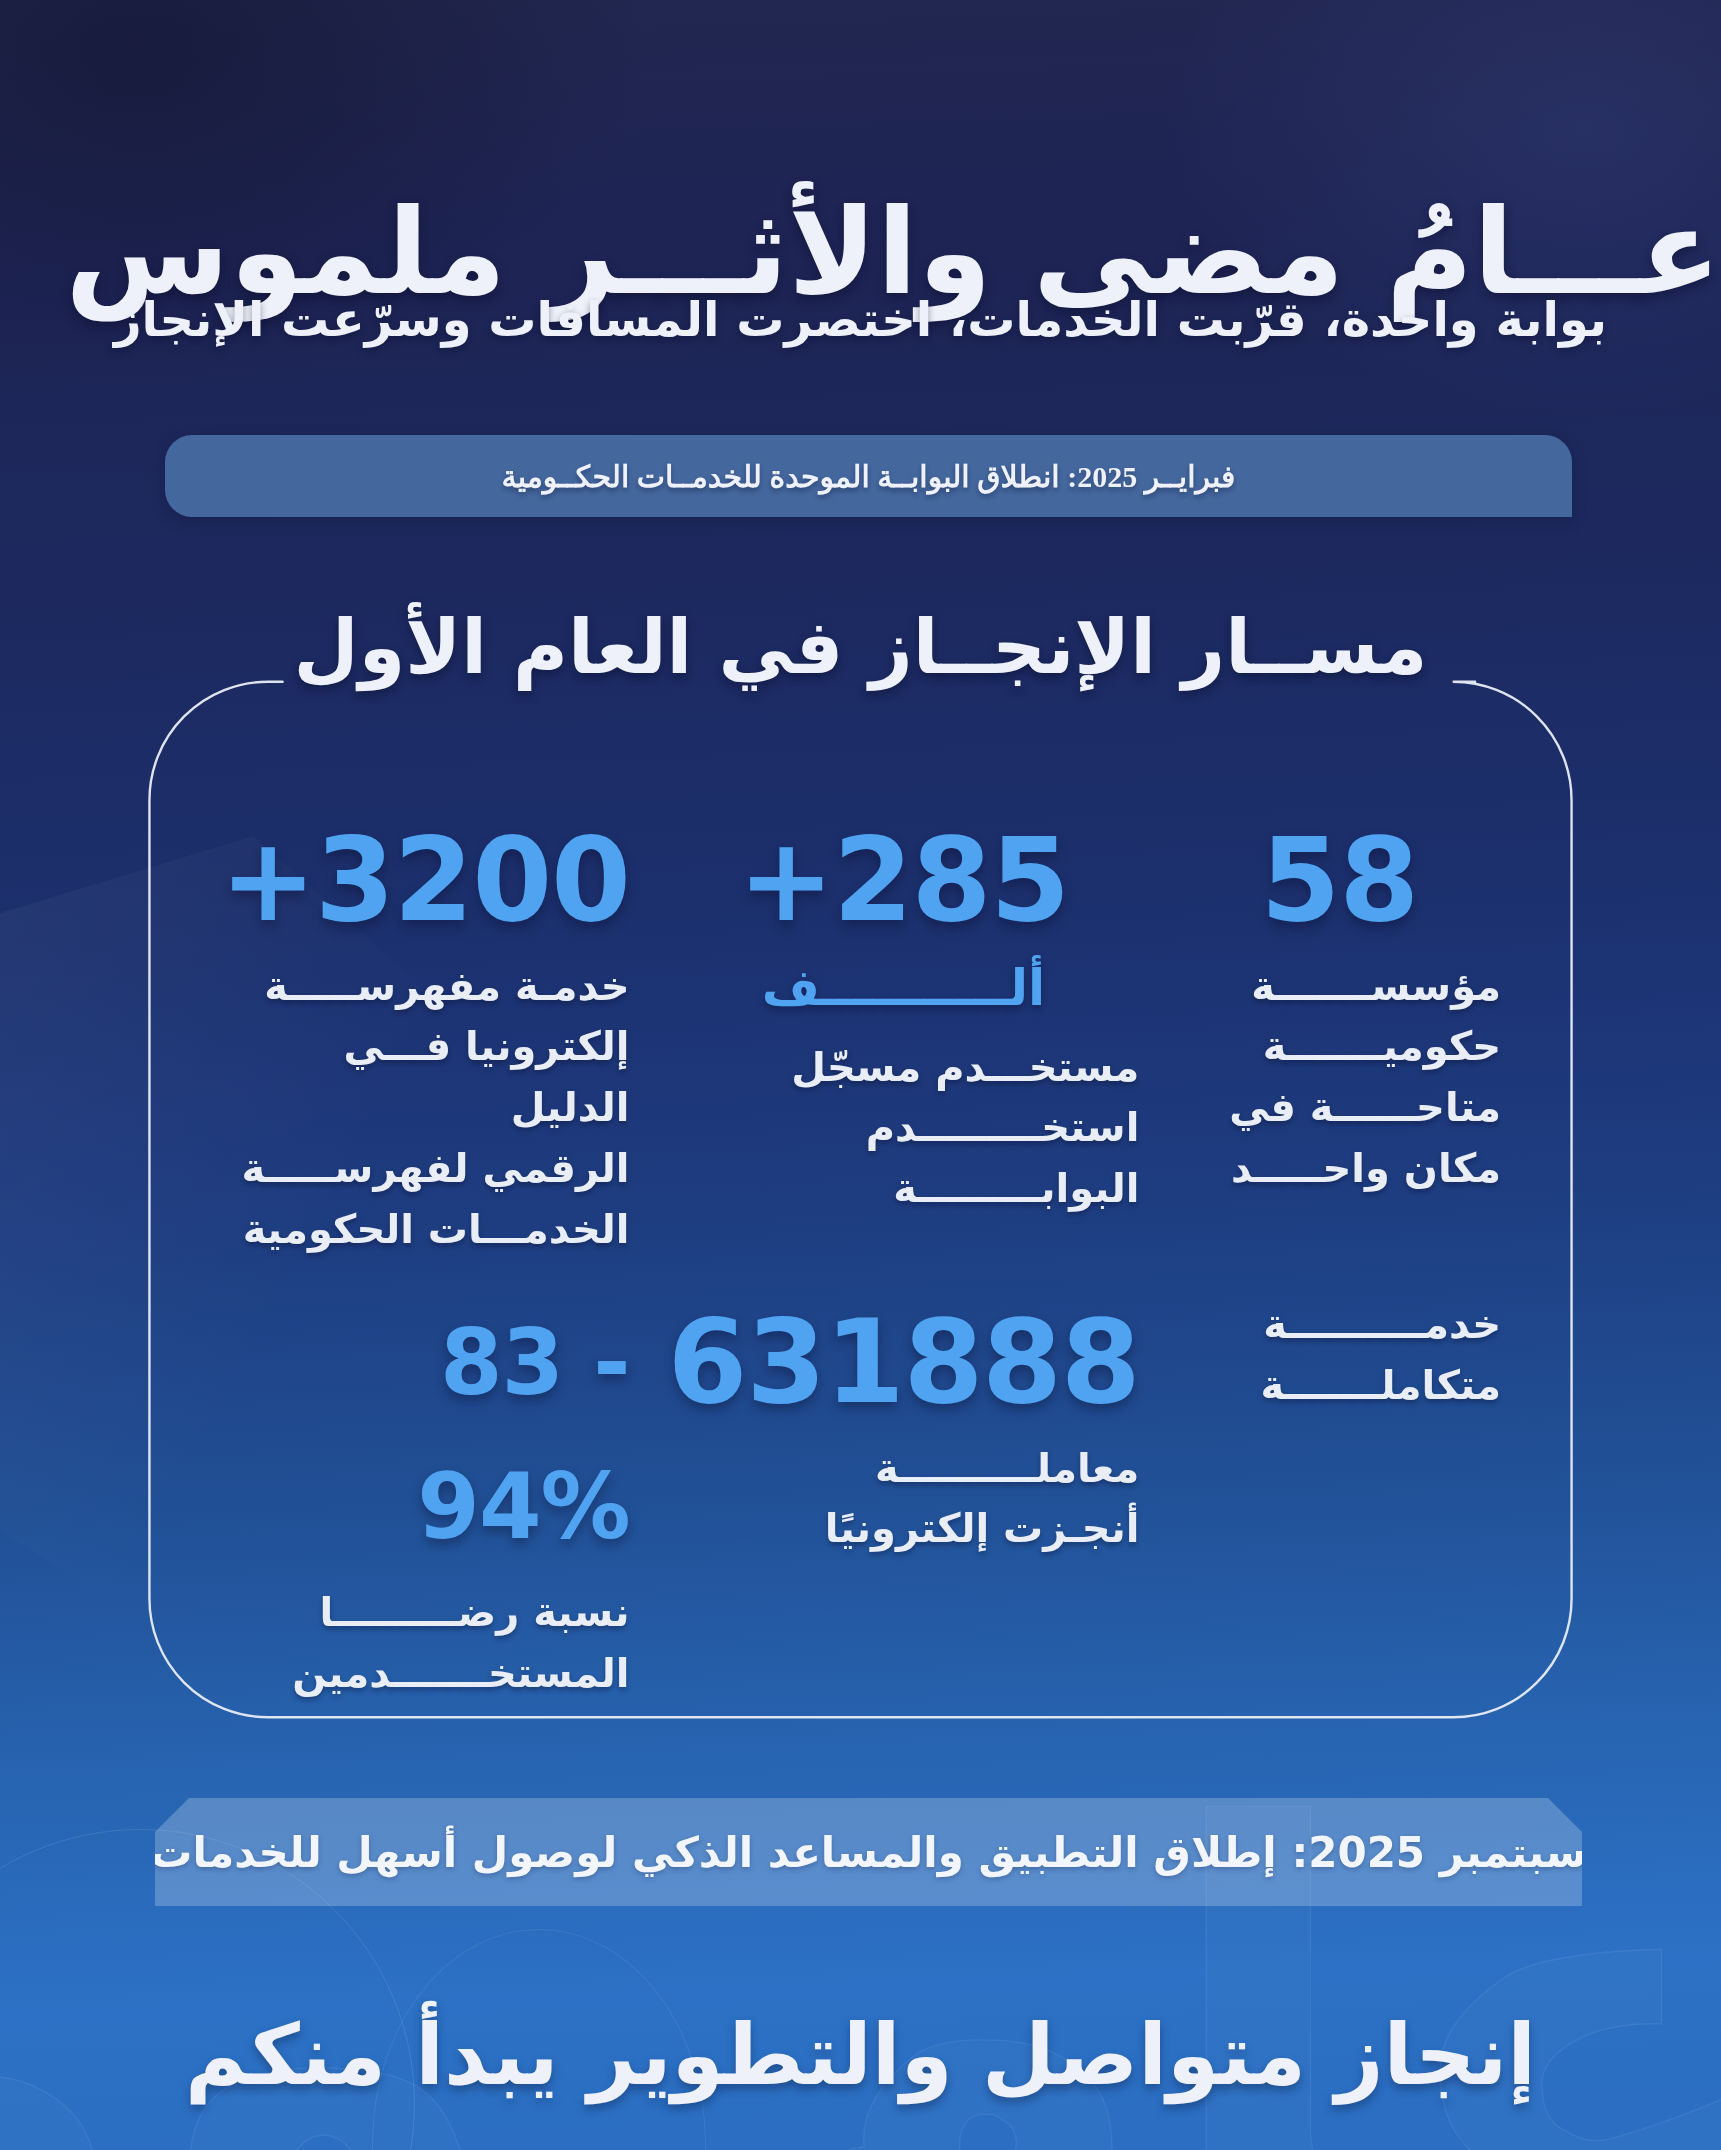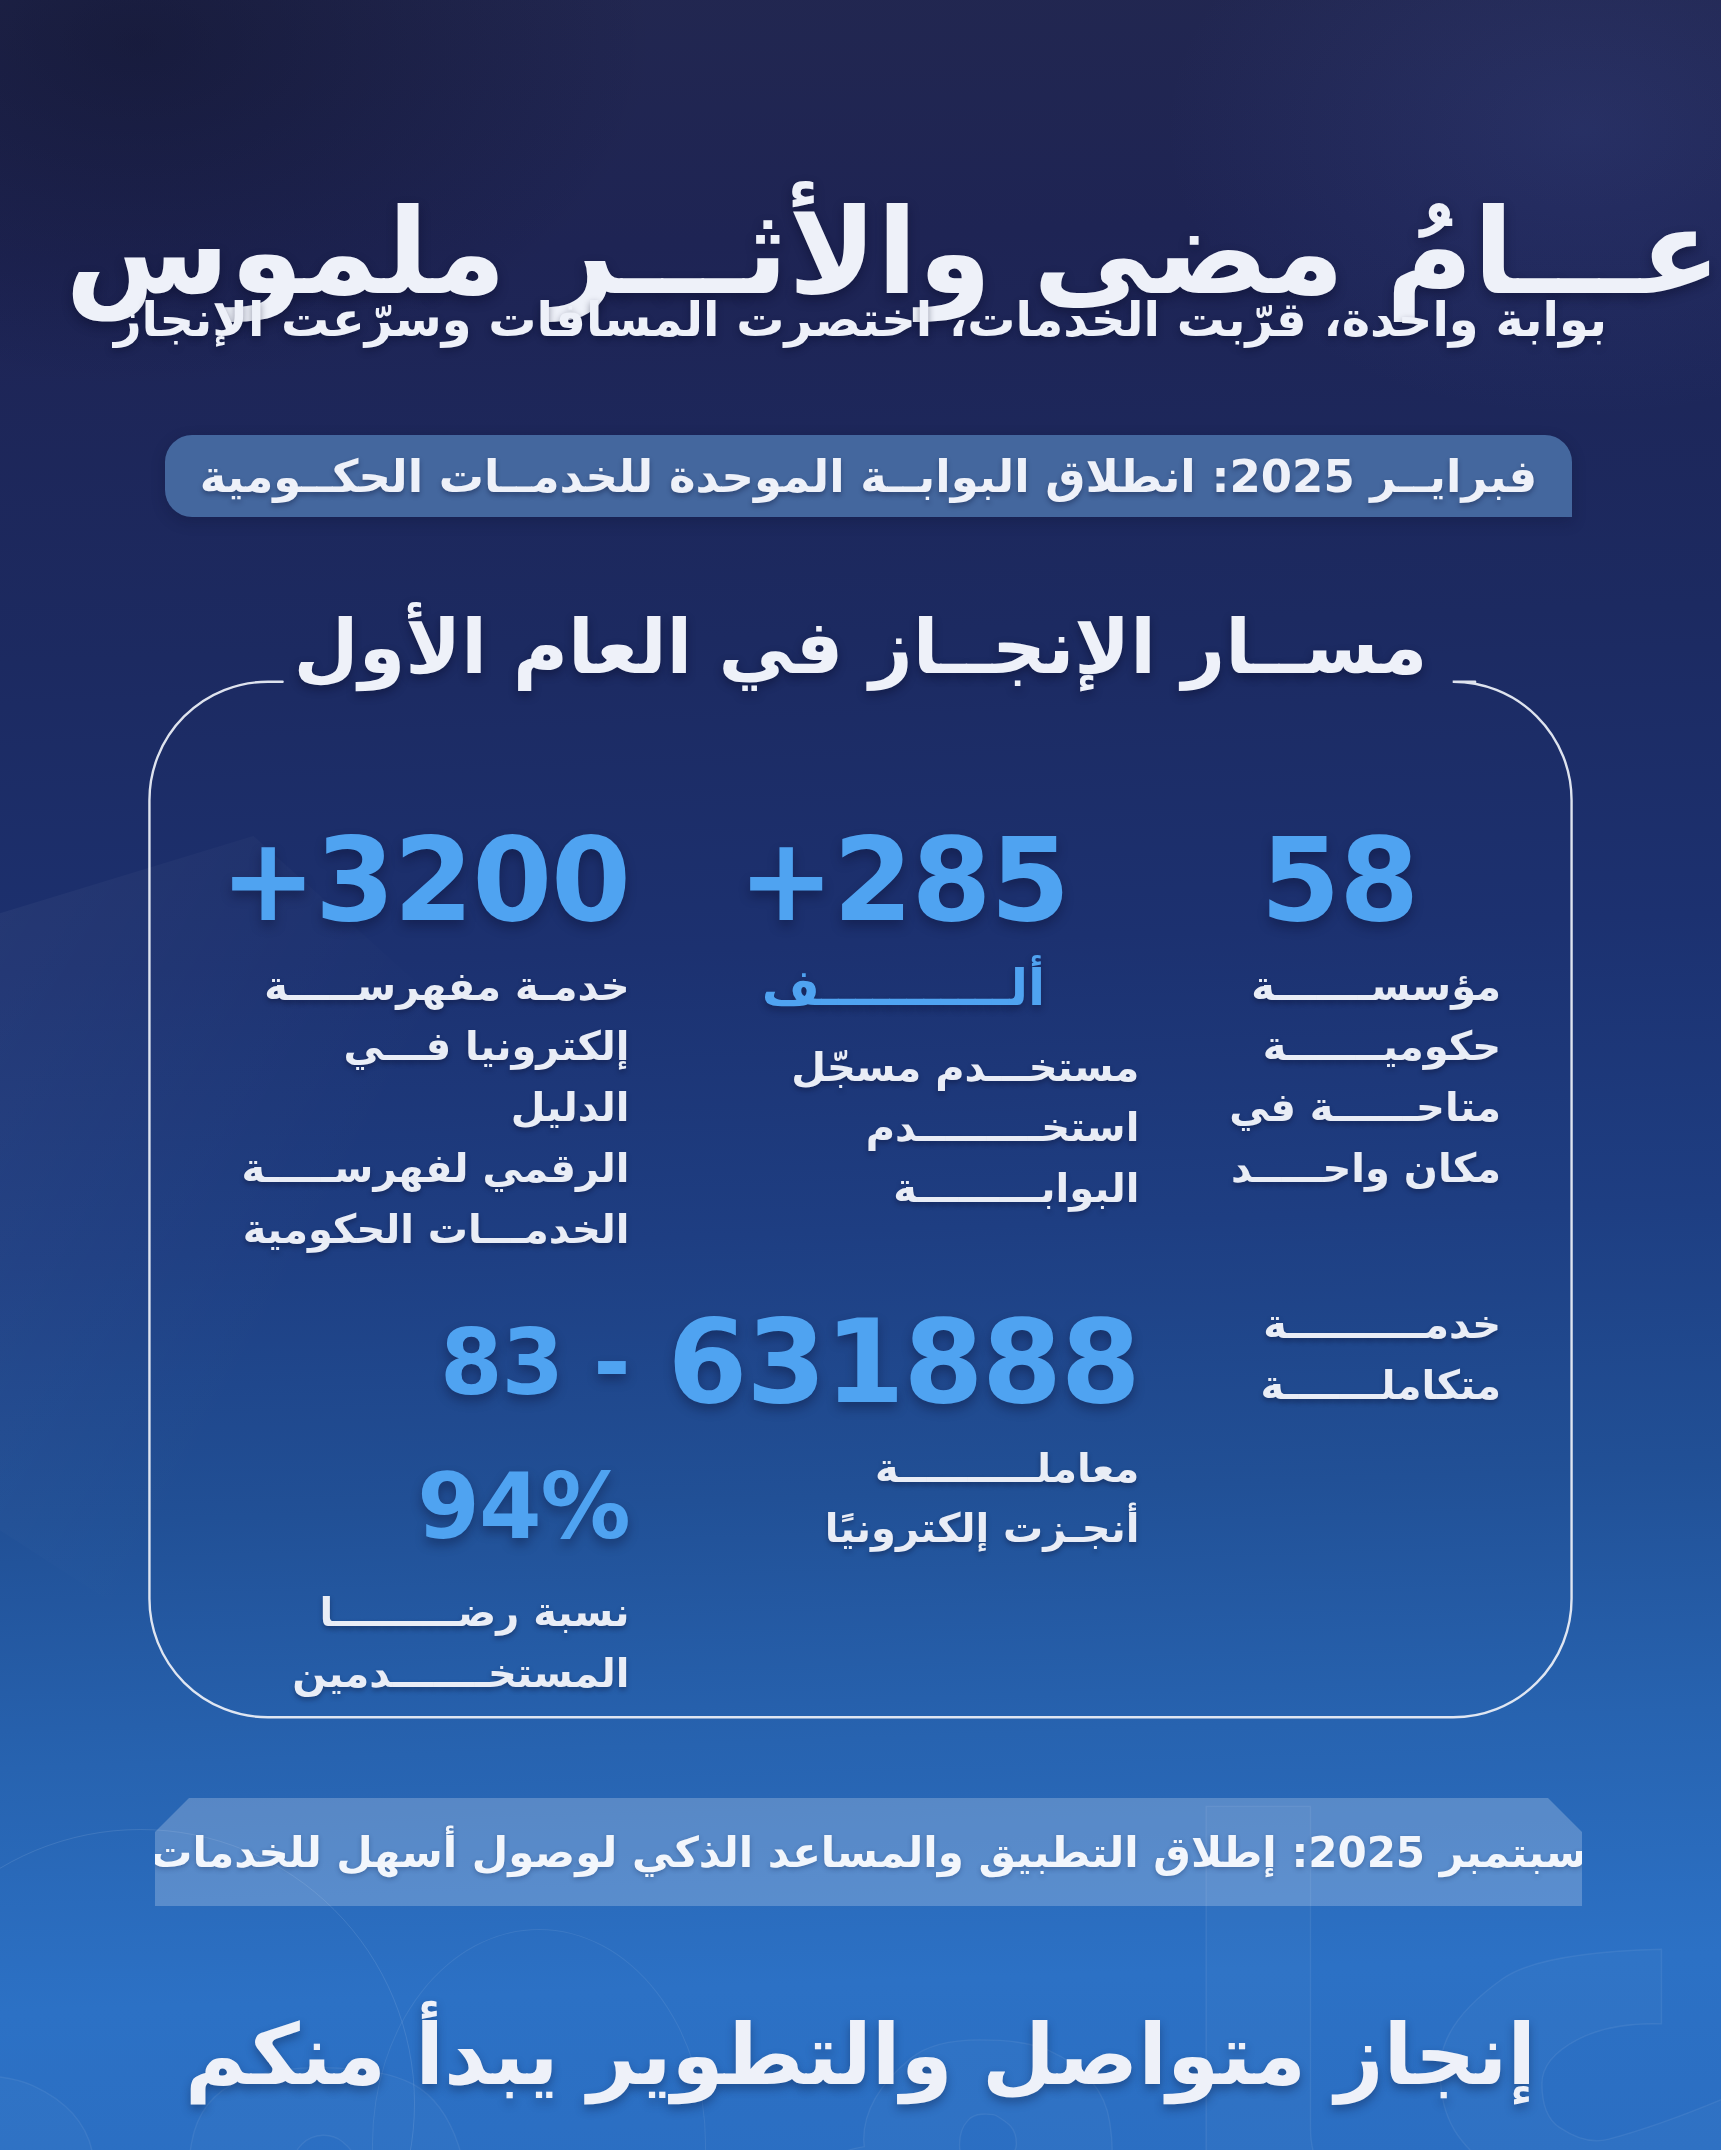--- a/index.html
+++ b/index.html
@@ -71,23 +71,24 @@
 
   
   .banner-feb {
     position: absolute; top: 435px; left: 165px; right: 149px; height: 82px;
     background: #44679e;
     border-radius: 27px 27px 0 27px;
     display: flex; align-items: center; justify-content: center;
     box-shadow: 0 4.8px 14.3px rgba(10,14,45,0.25);
   }
   .banner-feb .banner-text {
-    font-size: 45px; font-weight: bold; color: #eef1f9;
+    font-size: 30px; font-weight: bold; color: #eef1f9;
     text-shadow: 0 2.9px 5.7px rgba(10,14,45,0.35);
     white-space: nowrap;
+    font-family: Liberation Serif, serif;
   }
   .banner-sep {
     position: absolute; top: 1798px; left: 155px; right: 139px; height: 108px;
     background: rgba(230,241,252,0.25);
     clip-path: polygon(0 100%, 0 34px, 34px 0, calc(100% - 34px) 0, 100% 34px, 100% 100%);
     display: flex; align-items: center; justify-content: center;
   }
   .banner-sep .banner-text {
     font-size: 42px; font-weight: bold; color: #f2f6fc;
     text-shadow: 0 2.4px 4.8px rgba(15,35,80,0.30);

